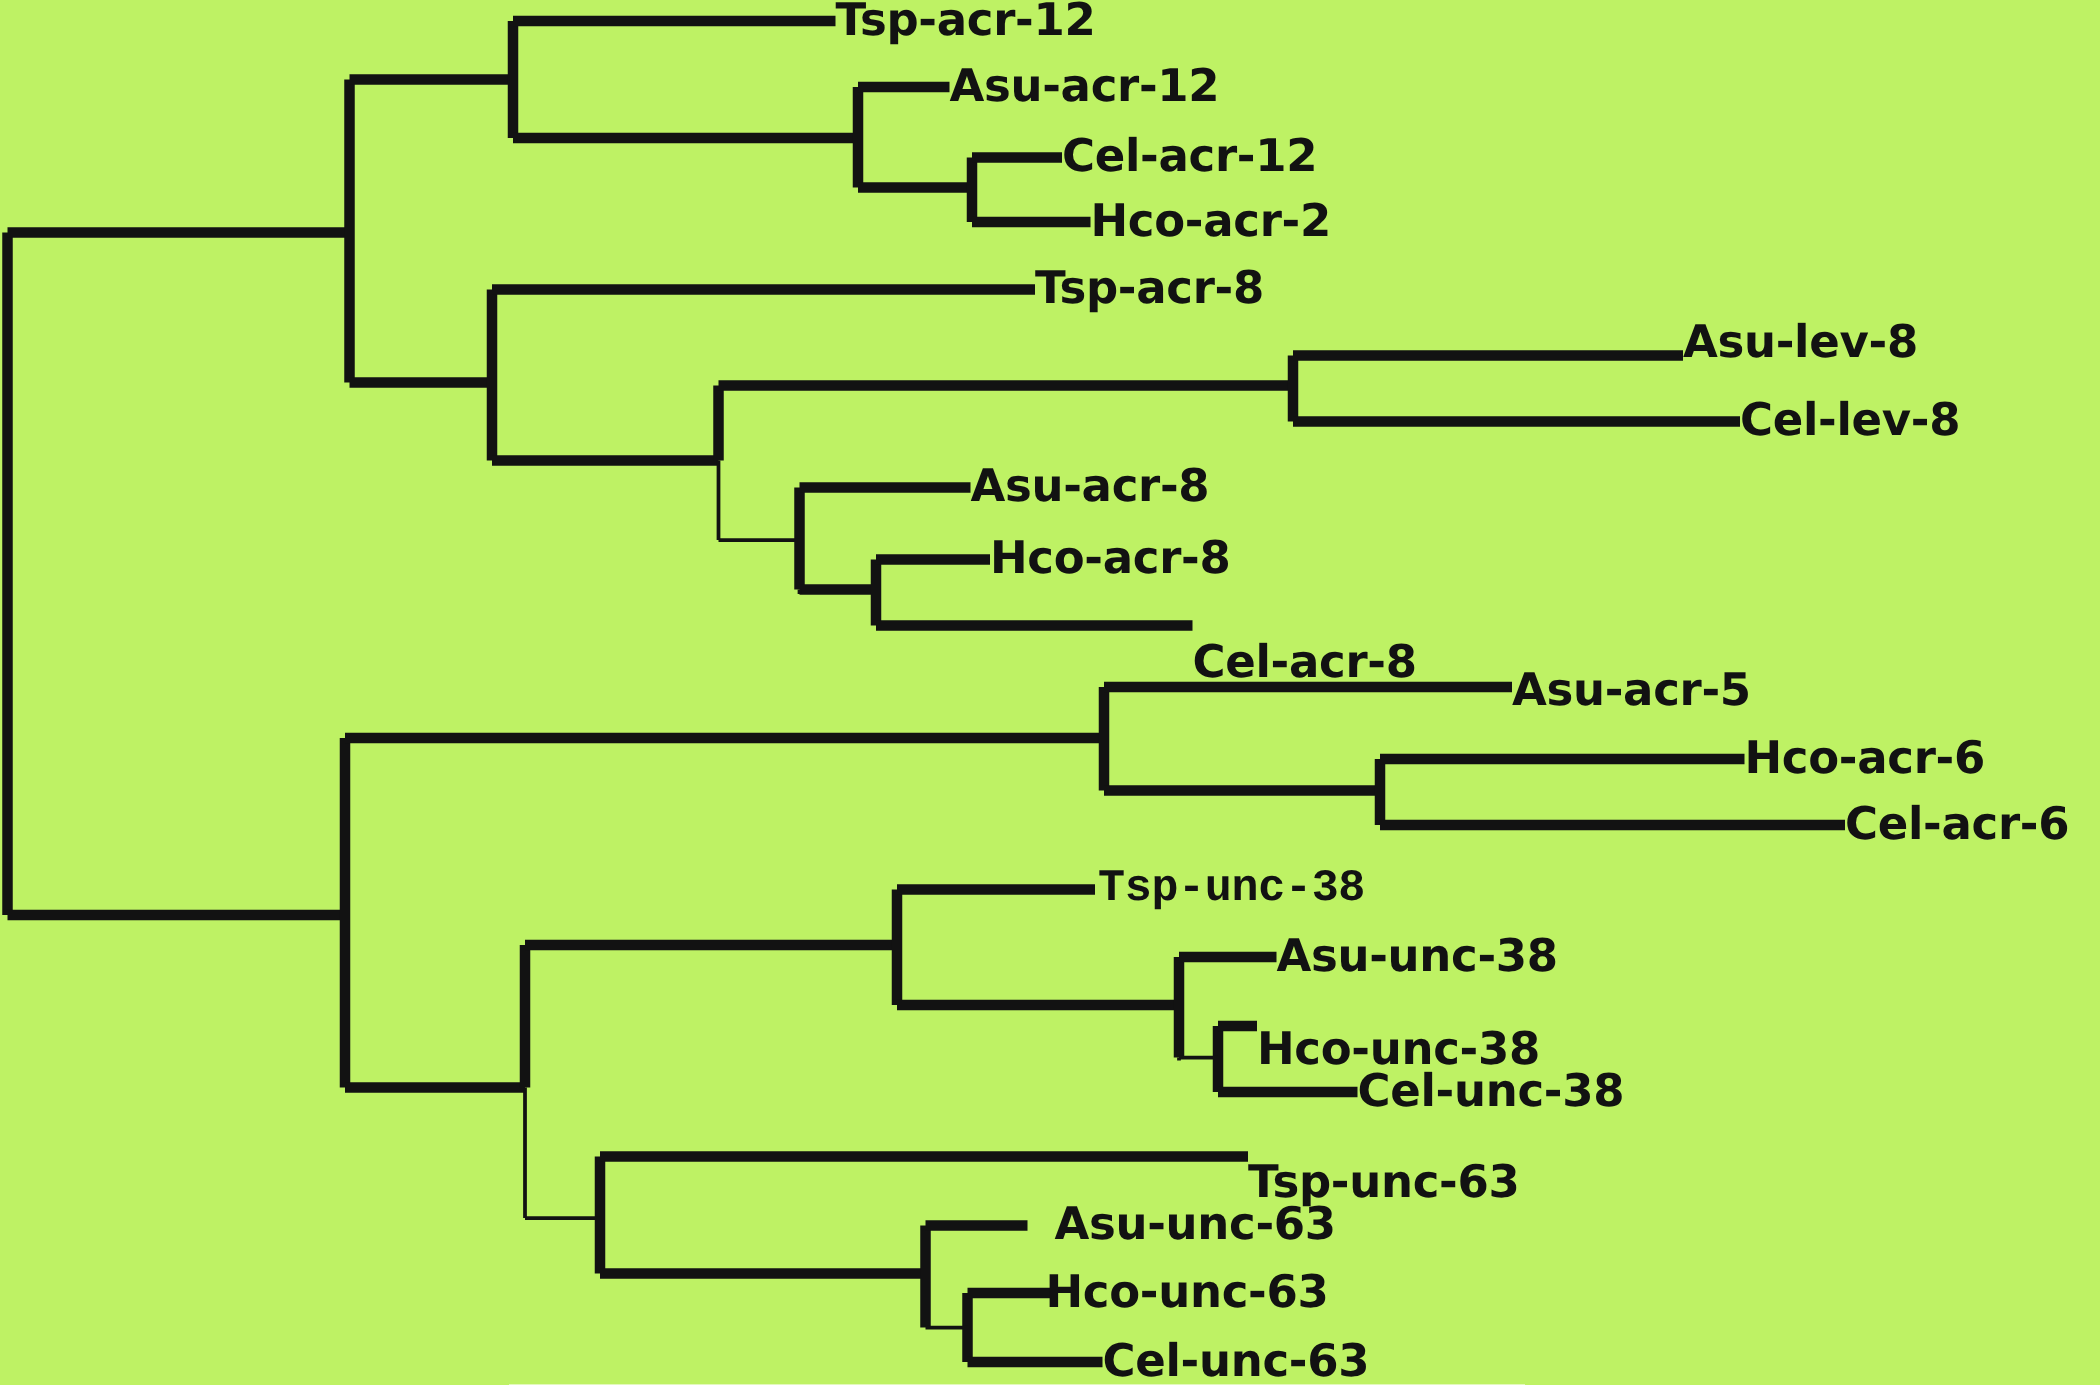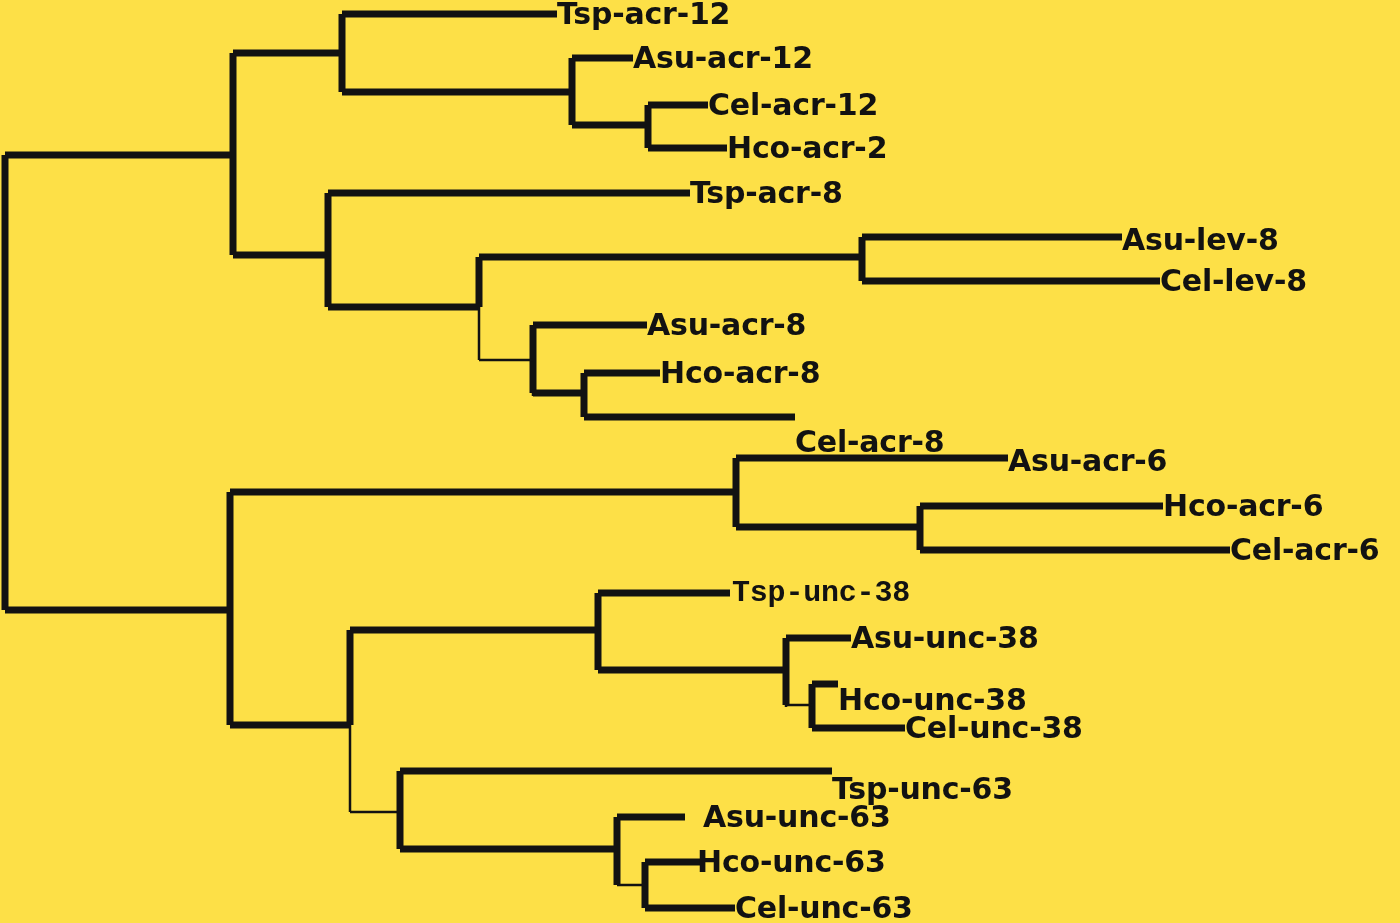--- a/index.html
+++ b/index.html
@@ -7,21 +7,21 @@
     padding: 0;
     background: #ffffff;
   }
   body {
     font-family: "DejaVu Sans", sans-serif;
   }
   #tree-figure {
     position: relative;
     width: 1400px;
     height: 923px;
-    background: #fde047;
+    background: #bef264;
     overflow: hidden;
   }
   #tree-svg {
     position: absolute;
     left: 0;
     top: 0;
     width: 1400px;
     height: 923px;
     display: block;
   }
@@ -124,26 +124,26 @@
         <path d="M 617 885 L 645 885" class="branch-thin" stroke="#121212" stroke-width="2.5"></path>
       </g>
   </svg>
 
   <div id="tip-labels">
       <div class="tip-label" style="left: 557px; top: 14px;">Tsp-acr-12</div>
       <div class="tip-label" style="left: 633px; top: 58px;">Asu-acr-12</div>
       <div class="tip-label" style="left: 708px; top: 105px;">Cel-acr-12</div>
       <div class="tip-label" style="left: 727px; top: 148px;">Hco-acr-2</div>
       <div class="tip-label" style="left: 690px; top: 193px;">Tsp-acr-8</div>
-      <div class="tip-label" style="left: 1122px; top: 240px;">Asu-lev-8</div>
+      <div class="tip-label" style="left: 1122px; top: 229px;">Asu-lev-8</div>
       <div class="tip-label" style="left: 1160px; top: 281px;">Cel-lev-8</div>
       <div class="tip-label" style="left: 647px; top: 325px;">Asu-acr-8</div>
       <div class="tip-label" style="left: 660px; top: 373px;">Hco-acr-8</div>
       <div class="tip-label" style="left: 795px; top: 417px; margin-top: 25px;">Cel-acr-8</div>
-      <div class="tip-label" style="left: 1008px; top: 461px;">Asu-acr-6</div>
+      <div class="tip-label" style="left: 1008px; top: 461px;">Asu-acr-5</div>
       <div class="tip-label" style="left: 1163px; top: 506px;">Hco-acr-6</div>
       <div class="tip-label" style="left: 1230px; top: 550px;">Cel-acr-6</div>
       <div class="tip-label" style="left: 732px; top: 593px; font-family: Liberation Mono, monospace;">Tsp-unc-38</div>
       <div class="tip-label" style="left: 851px; top: 638px;">Asu-unc-38</div>
       <div class="tip-label" style="left: 838px; top: 684px; margin-top: 16px;">Hco-unc-38</div>
       <div class="tip-label" style="left: 905px; top: 728px;">Cel-unc-38</div>
       <div class="tip-label" style="left: 832px; top: 771px; margin-top: 18px;">Tsp-unc-63</div>
       <div class="tip-label" style="left: 671px; top: 817px; margin-left: 32px;">Asu-unc-63</div>
       <div class="tip-label" style="left: 697px; top: 862px;">Hco-unc-63</div>
       <div class="tip-label" style="left: 735px; top: 908px;">Cel-unc-63</div>

